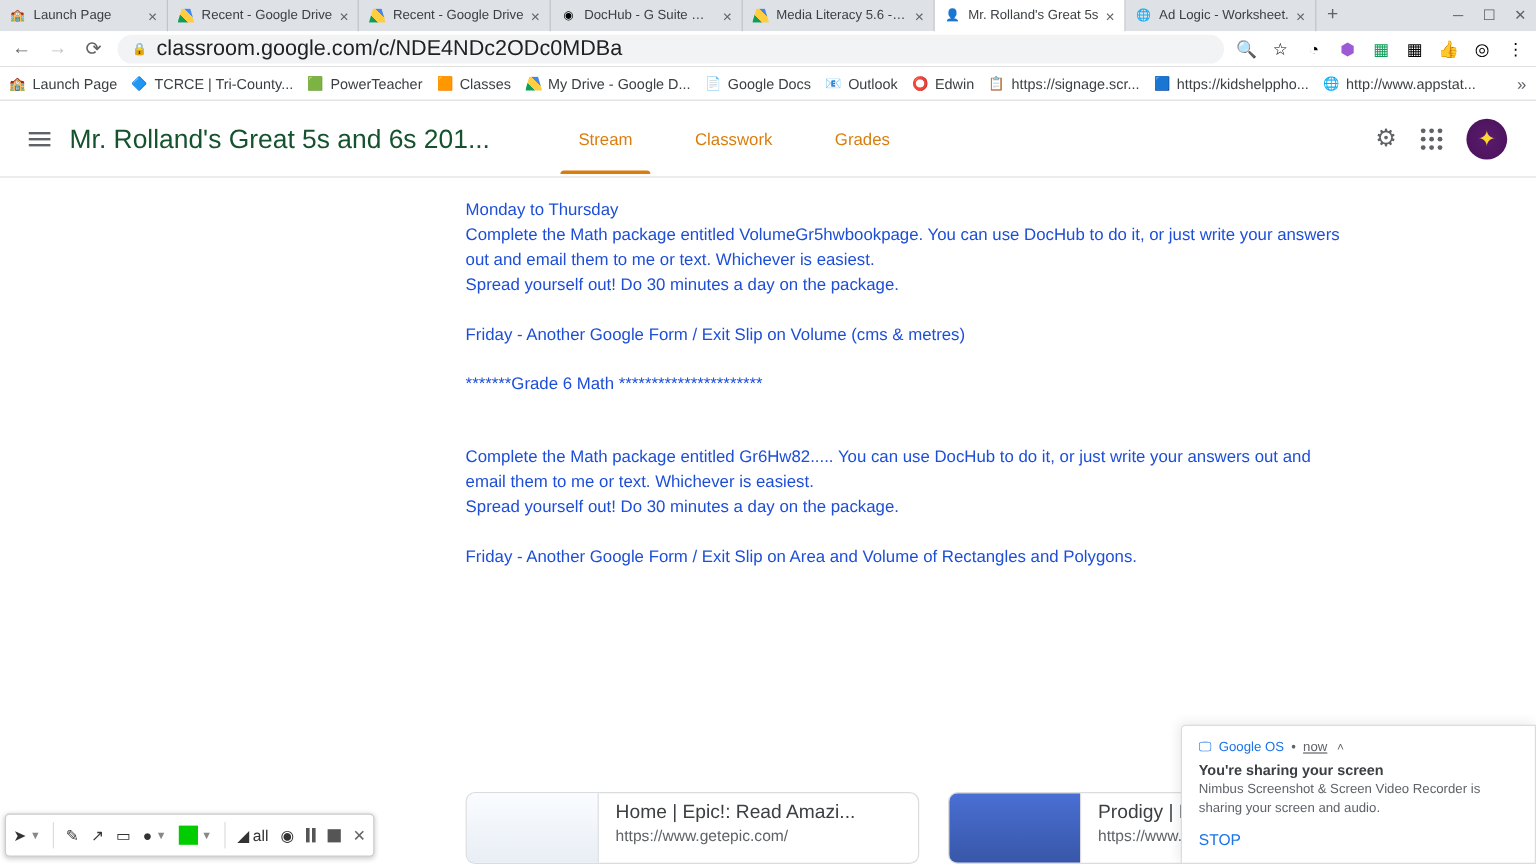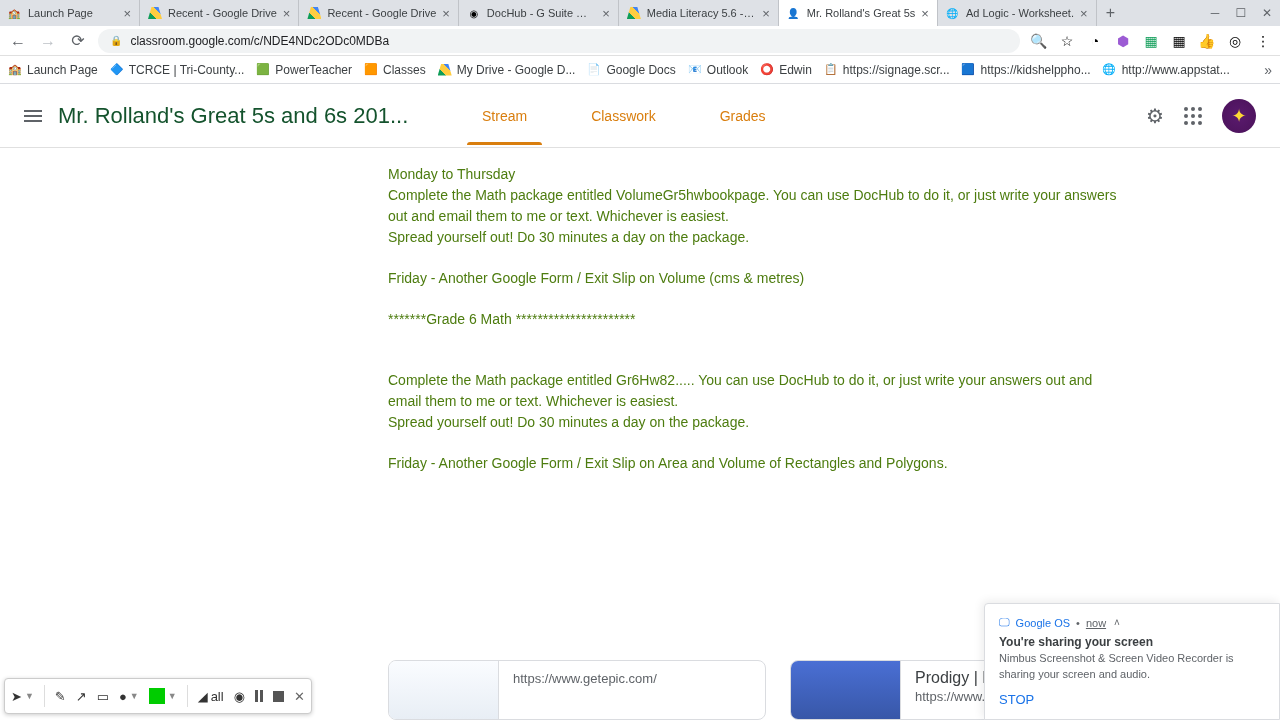--- a/index.html
+++ b/index.html
@@ -13,44 +13,44 @@
 .tab .label { flex: 1; overflow: hidden; text-overflow: ellipsis; color: #3c4043; }
 .tab .close { color: #5f6368; font-size: 13px; flex-shrink: 0; }
 .new-tab { width: 28px; display: flex; align-items: center; justify-content: center; color: #5f6368; font-size: 16px; cursor: pointer; }
 .window-controls { margin-left: auto; display: flex; }
 .win-btn { width: 26px; display: flex; align-items: center; justify-content: center; color: #5f6368; font-size: 12px; cursor: pointer; }
 
 .nav-bar { display: flex; align-items: center; height: 30px; padding: 0 8px; gap: 10px; background: #fff; border-bottom: 1px solid #e0e0e0; }
 .nav-btn { color: #5f6368; font-size: 16px; cursor: pointer; width: 20px; text-align: center; }
 .url-area { flex: 1; display: flex; align-items: center; gap: 8px; background: #f1f3f4; border-radius: 15px; padding: 4px 12px; height: 24px; }
 .lock-icon { font-size: 10px; color: #5f6368; }
-.url-text { flex: 1; font-size: 12px; color: #202124; }
+.url-text { flex: 1; font-size: 18px; color: #202124; }
 .ext-icon { width: 18px; height: 18px; display: flex; align-items: center; justify-content: center; font-size: 14px; cursor: pointer; }
 
 .bookmarks-bar { display: flex; align-items: center; height: 28px; padding: 0 8px; gap: 12px; background: #fff; border-bottom: 1px solid #dadce0; font-size: 12px; }
 .bookmark { display: flex; align-items: center; gap: 5px; color: #3c4043; cursor: pointer; white-space: nowrap; }
 .bookmark .bicon { width: 14px; height: 14px; display: inline-flex; align-items: center; justify-content: center; font-size: 11px; }
 .bm-overflow { margin-left: auto; color: #5f6368; font-size: 14px; cursor: pointer; }
 
 
 .classroom-header { display: flex; align-items: center; height: 64px; padding: 0 24px; border-bottom: 1px solid #e0e0e0; }
 .hamburger { margin-right: 16px; cursor: pointer; color: #5f6368; }
 .hamburger-lines { width: 18px; height: 2px; background: #5f6368; box-shadow: 0 -5px 0 #5f6368, 0 5px 0 #5f6368; }
 .class-title { font-size: 22px; color: #14532d; flex: 1; max-width: 380px; white-space: nowrap; overflow: hidden; text-overflow: ellipsis; }
-.header-tabs { display: flex; gap: 16px; margin-left: 20px; }
+.header-tabs { display: flex; gap: 4px; margin-left: 20px; }
 .header-tab { padding: 20px 24px; font-size: 14px; font-weight: 500; color: #d97e0e; cursor: pointer; position: relative; }
 .header-tab.active::after { content: ""; position: absolute; bottom: -1px; left: 10%; right: 10%; height: 3px; background: #d97e0e; border-radius: 3px 3px 0 0; }
 .header-right { margin-left: auto; display: flex; align-items: center; gap: 20px; }
 .gear { font-size: 20px; color: #5f6368; cursor: pointer; }
 .apps-grid { width: 18px; height: 18px; display: grid; grid-template-columns: repeat(3,4px); grid-template-rows: repeat(3,4px); gap: 3px; cursor: pointer; }
 .apps-grid span { background: #5f6368; border-radius: 50%; }
 .avatar { width: 34px; height: 34px; border-radius: 50%; background: radial-gradient(circle at 50% 50%, #5a1a6e, #4a1259); display: flex; align-items: center; justify-content: center; color: #fdd835; font-size: 18px; cursor: pointer; }
 
 
-.content-area { padding: 16px 0 0 388px; font-size: 14px; color: #4d7c0f; line-height: 1.5; }
+.content-area { padding: 16px 0 0 388px; font-size: 14px; color: #1d4ed8; line-height: 1.5; }
 .content-area p { margin: 0; }
 .spacer { height: 20px; }
 
 
 .link-cards { position: absolute; left: 388px; right: 112px; bottom: 0; display: flex; gap: 24px; height: 60px; }
 .link-card { flex: 1; border: 1px solid #dadce0; border-radius: 8px; display: flex; overflow: hidden; background: #fff; cursor: pointer; }
 .link-thumb { width: 110px; background: #eef2f7; border-right: 1px solid #dadce0; display: flex; align-items: center; justify-content: center; font-size: 9px; color: #7a3; position: relative; }
 .link-thumb.epic { background: linear-gradient(#fafcff, #e8eef5); }
 .link-thumb.prodigy { background: linear-gradient(#4a6fd4, #3857a8); color: #fff; }
 .link-body { padding: 8px 14px; flex: 1; overflow: hidden; }
@@ -242,20 +242,21 @@
   <p style="max-width:740px">Complete the Math package entitled Gr6Hw82..... You can use DocHub to do it, or just write your answers out and email them to me or text. Whichever is easiest.</p>
   <p>Spread yourself out! Do 30 minutes a day on the package.</p>
   <div class="spacer"></div>
   <p>Friday - Another Google Form / Exit Slip on Area and Volume of Rectangles and Polygons.</p>
 </div>
 
 <div class="link-cards">
   <div class="link-card">
     <div class="link-thumb epic"></div>
     <div class="link-body">
+      <div class="link-title">Home | Epic!: Read Amazi...</div>
       <div class="link-url">https://www.getepic.com/</div>
     </div>
   </div>
   <div class="link-card">
     <div class="link-thumb prodigy"></div>
     <div class="link-body">
       <div class="link-title">Prodigy | F...</div>
       <div class="link-url">https://www.prodigygame...</div>
     </div>
   </div>

